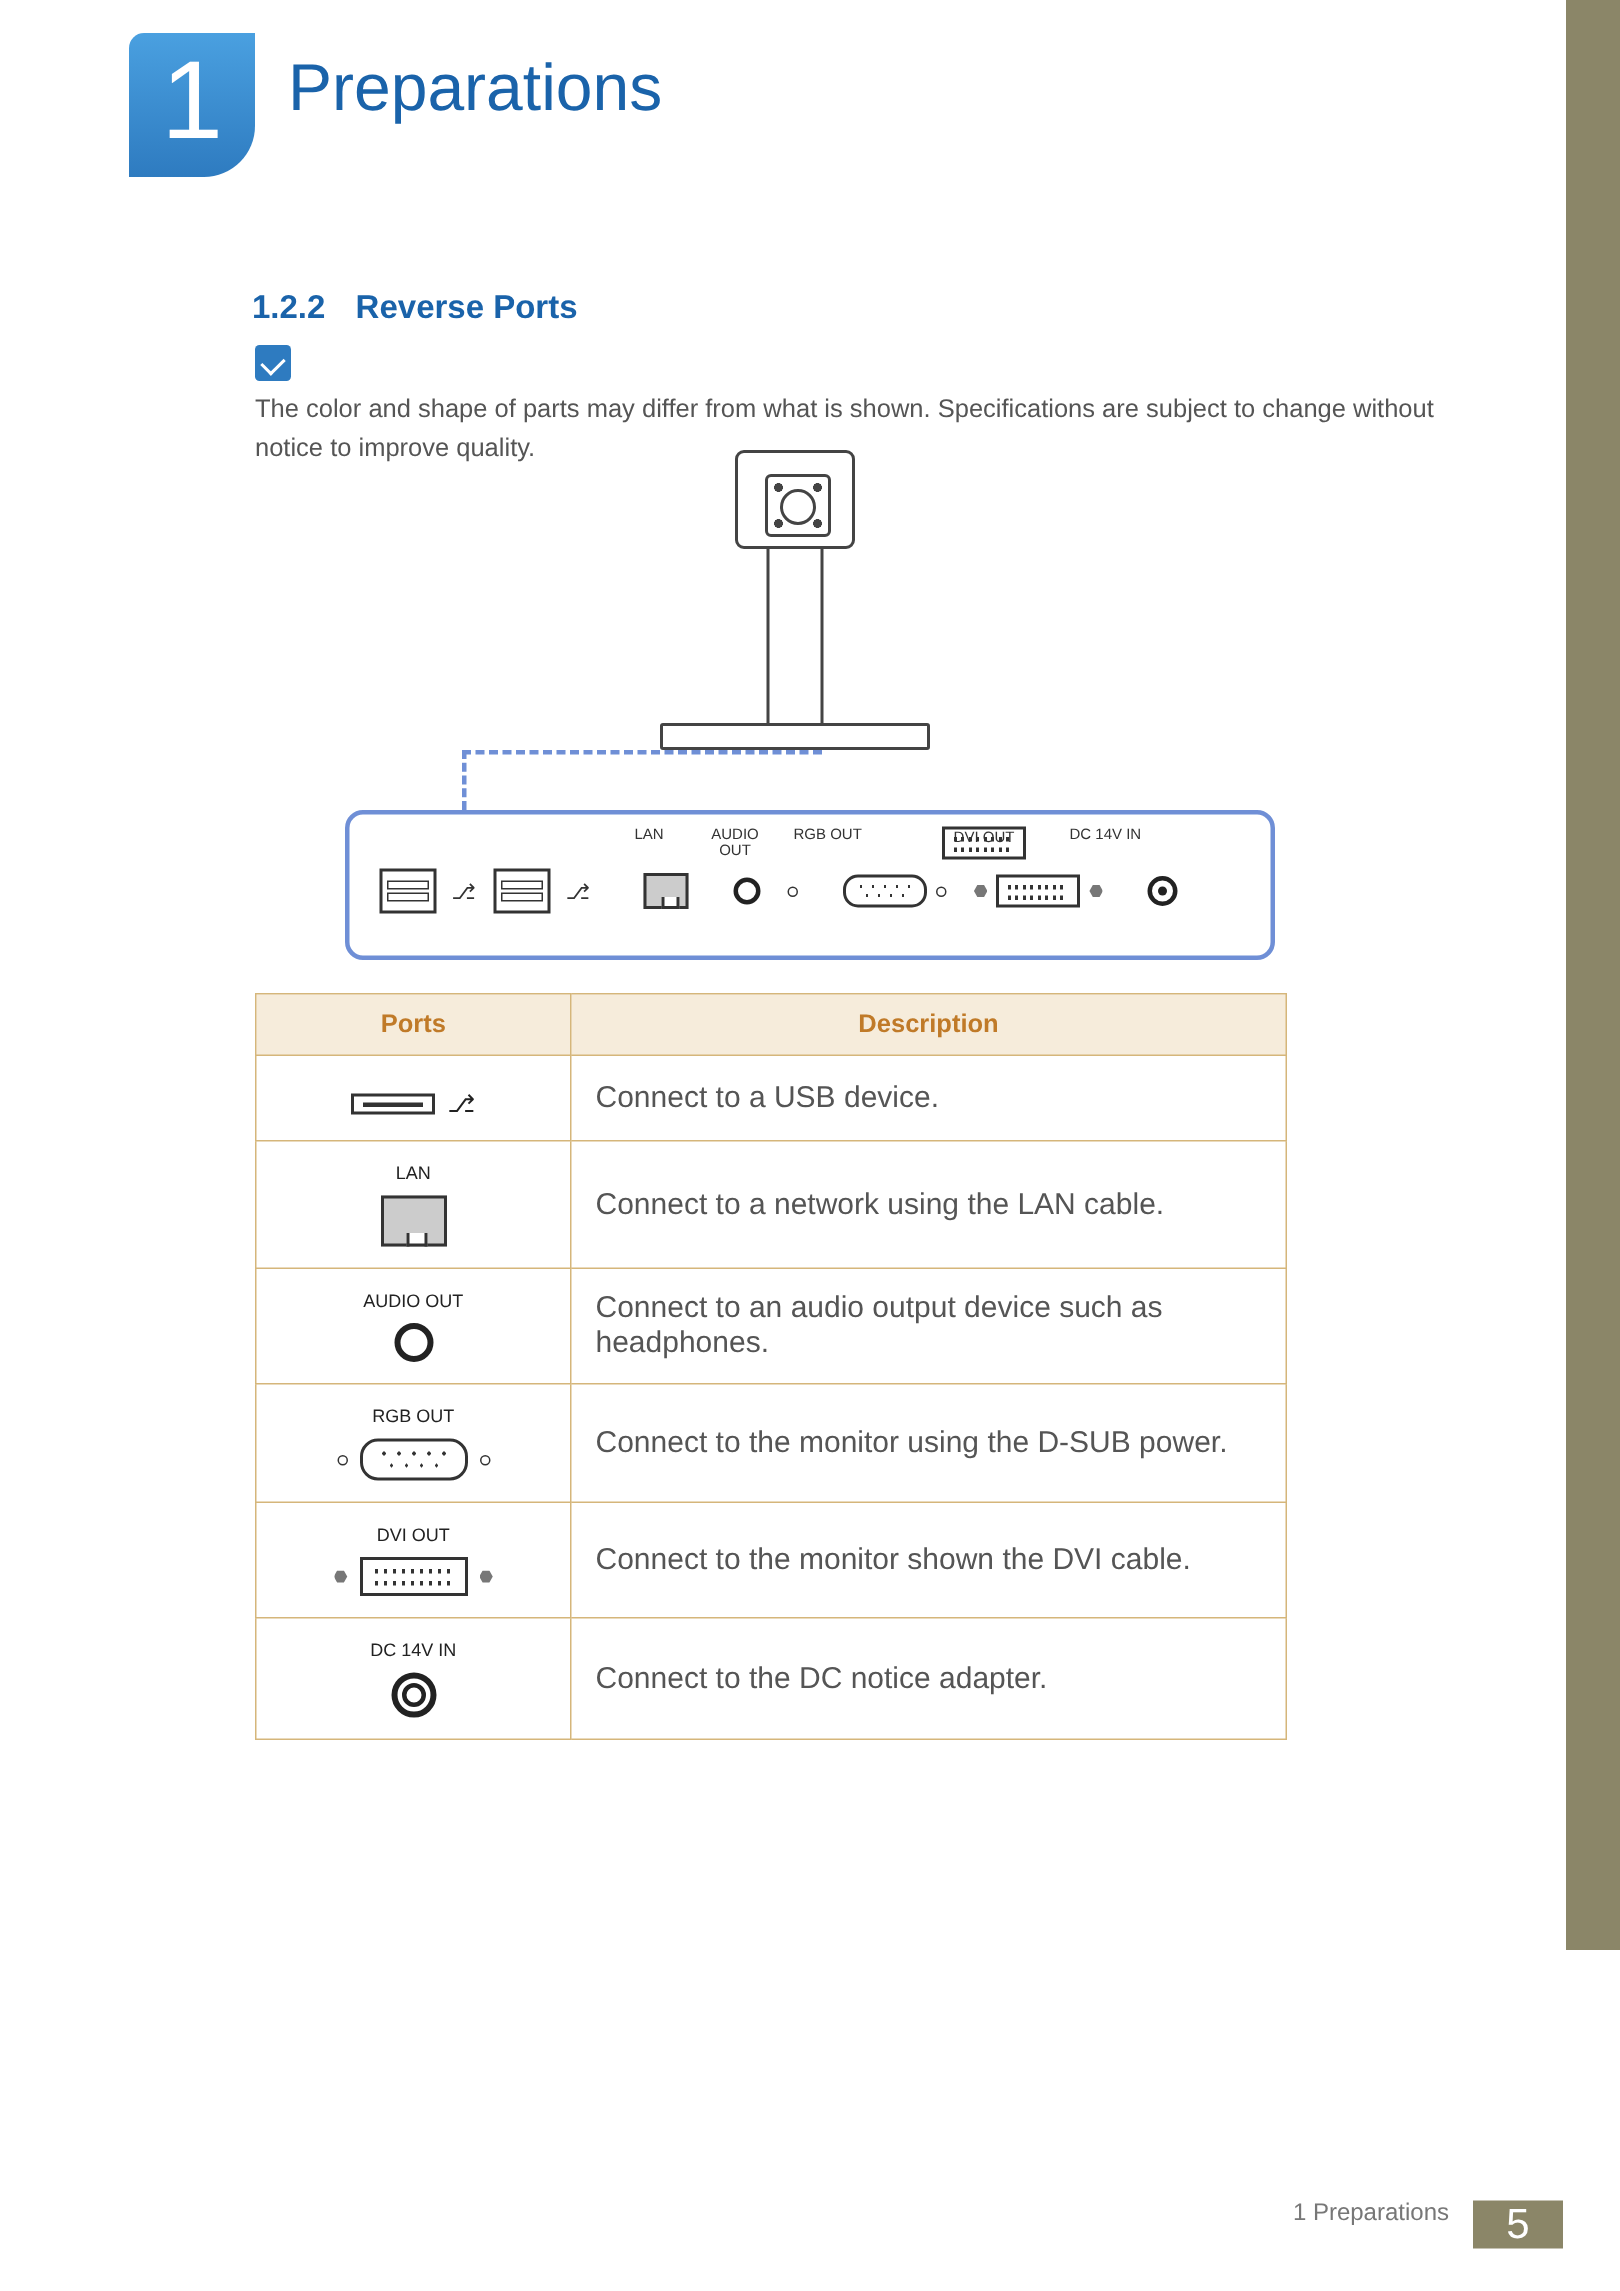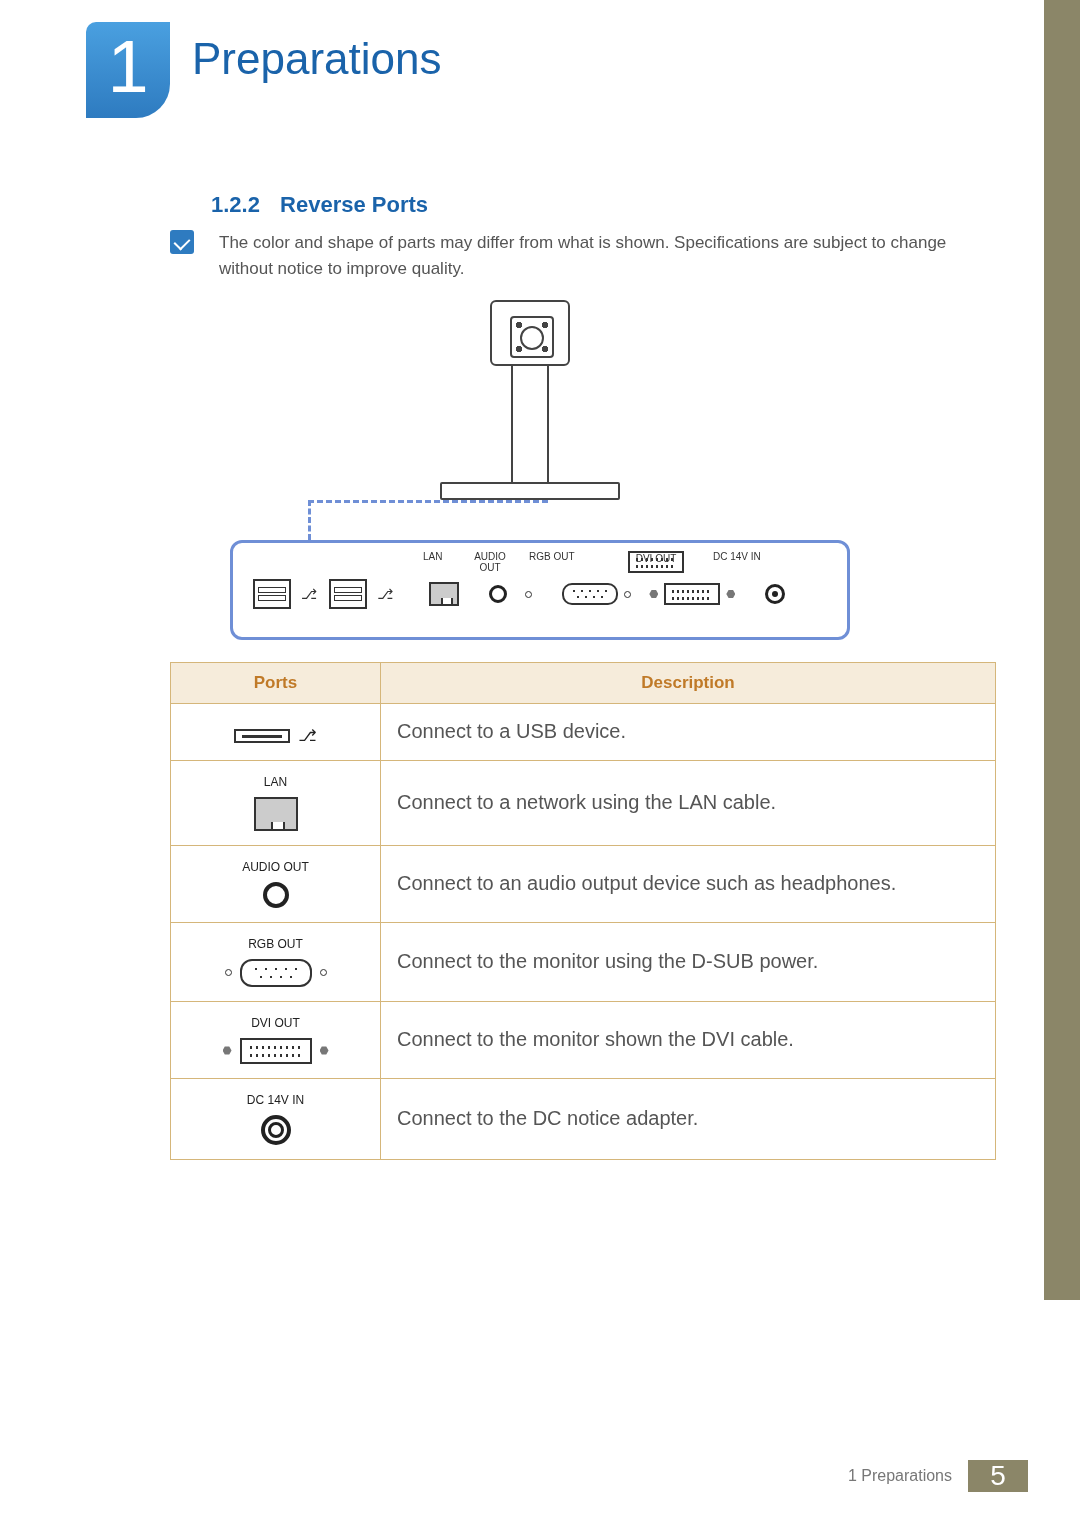--- a/index.html
+++ b/index.html
@@ -43,28 +43,29 @@
     font-weight: 500;
   }
   .subsection {
     position: absolute;
     top: 192px;
     left: 168px;
     color: #1a63aa;
     font-size: 22px;
     font-weight: 600;
   }
-  .subsection-num { margin-right: 14px; margin-left: 43px; }
+  .subsection-num { margin-right: 14px; }
   .note-row {
     position: absolute;
     top: 230px;
     left: 170px;
     right: 94px;
     display: flex;
-    gap: 25px;
+    gap: 6px;
+    flex-direction: column;
   }
   .note-icon {
     width: 24px;
     height: 24px;
     background: #2e7bc0;
     border-radius: 3px;
     flex: 0 0 24px;
     position: relative;
   }
   .note-icon::after{
@@ -251,21 +252,21 @@
   }
   .dc-jack::after{
     content:""; width:6px; height:6px; background:#222; border-radius:50%;
   }
 
   
   .port-table{
     position:absolute;
     top:662px;
     left:170px;
-    width:826px;
+    width:688px;
     border:1px solid #d5b67a;
     border-collapse:collapse;
   }
   .port-table th{
     background:#f6ecdb;
     color:#c07a28;
     font-weight:600;
     font-size:17px;
     padding:10px;
     border:1px solid #d5b67a;
@@ -331,23 +332,23 @@
     margin:0 auto; display:flex; align-items:center; justify-content:center;
   }
   .t-dc::after{
     content:""; width:10px; height:10px; border:3px solid #222; border-radius:50%;
   }
 
   
   .footer{
     position:absolute;
     bottom:28px;
-    right:52px;
+    right:38px;
     display:flex;
-    align-items:center;
+    align-items:flex-end;
   }
   .footer-text{
     color:#777;
     font-size:16px;
     padding:14px 16px;
   }
   .footer-page{
     background:#8b8668;
     color:#fff;
     font-size:28px;

